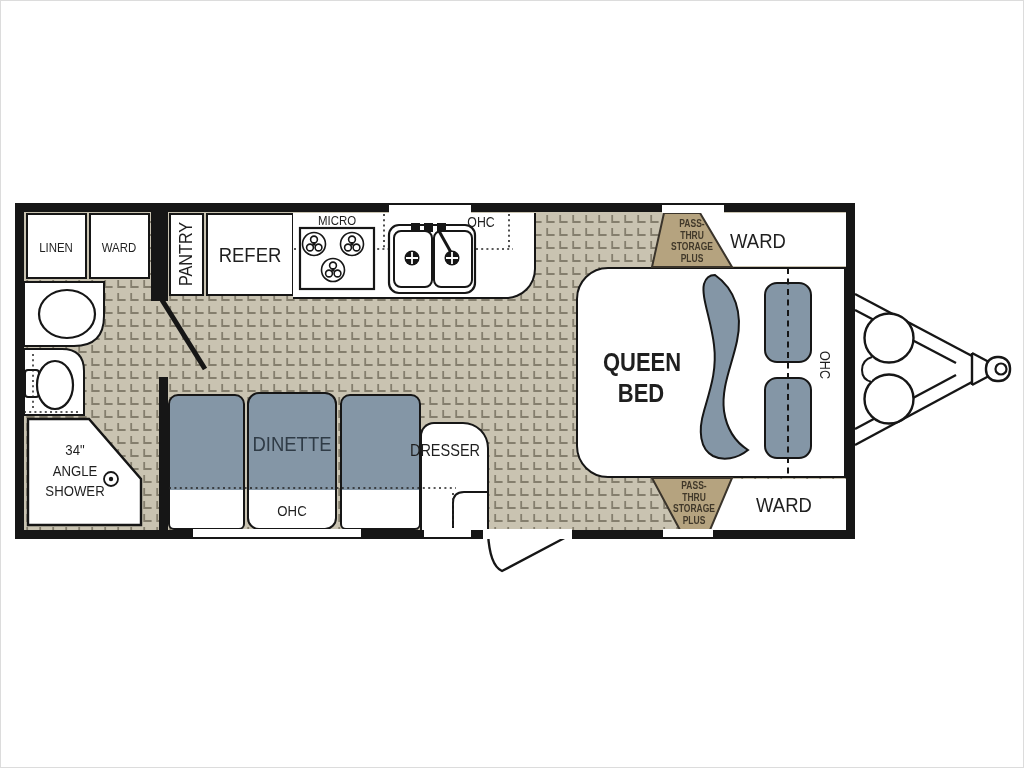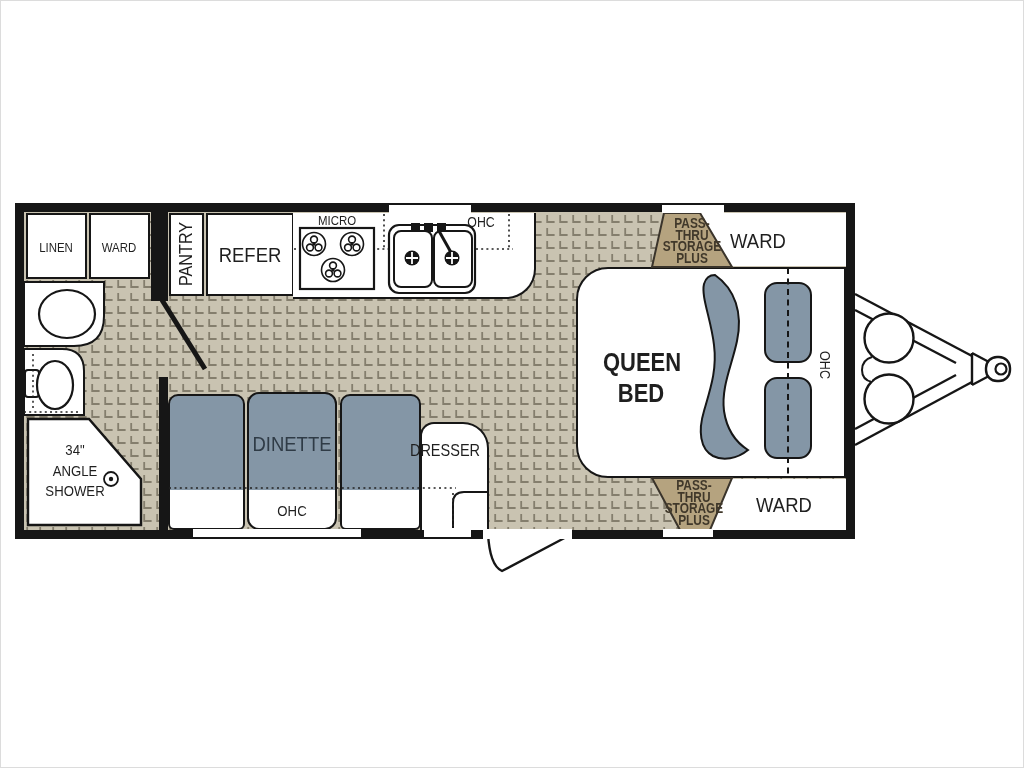--- a/index.html
+++ b/index.html
@@ -13,21 +13,21 @@
   .window{background:#fff;z-index:4;}
   .win-top{border-top:2px solid var(--wall,#161616);}
   .win-bottom{border-bottom:2px solid var(--wall,#161616);}
   .lbl{position:absolute;z-index:5;white-space:nowrap;color:var(--label,#1f1f1f);
        transform:translate(-50%,-50%) scaleX(0.88);text-align:center;}
   .lbl.rot-ccw{transform:translate(-50%,-50%) rotate(-90deg) scaleX(0.9);}
   .lbl.rot-cw{transform:translate(-50%,-50%) rotate(90deg) scaleX(0.9);}
   .lbl.bold{font-weight:bold;}
   .stack{position:absolute;z-index:5;transform:translate(-50%,-50%);text-align:center;}
   .stack span{display:block;transform:scaleX(0.85);}
-  .storage-txt{font-size:14px;line-height:11.5px;font-weight:bold;color:var(--storage-text,#40382a);}
+  .storage-txt{font-size:10px;line-height:11.5px;font-weight:bold;color:var(--storage-text,#40382a);}
   .shower-txt{font-size:15.5px;line-height:20.5px;color:var(--label,#1f1f1f);}
   .bench{z-index:2;border:2.2px solid var(--wall,#161616);}
   .pillow{z-index:2;background:var(--furniture-blue,#8496a6);border:2.2px solid var(--wall,#161616);border-radius:13px;}
   svg{display:block;}
   .layer{position:absolute;left:0;top:0;z-index:3;pointer-events:none;}
   .tilelayer{z-index:1;}
 </style>
 </head>
 <body>
 

